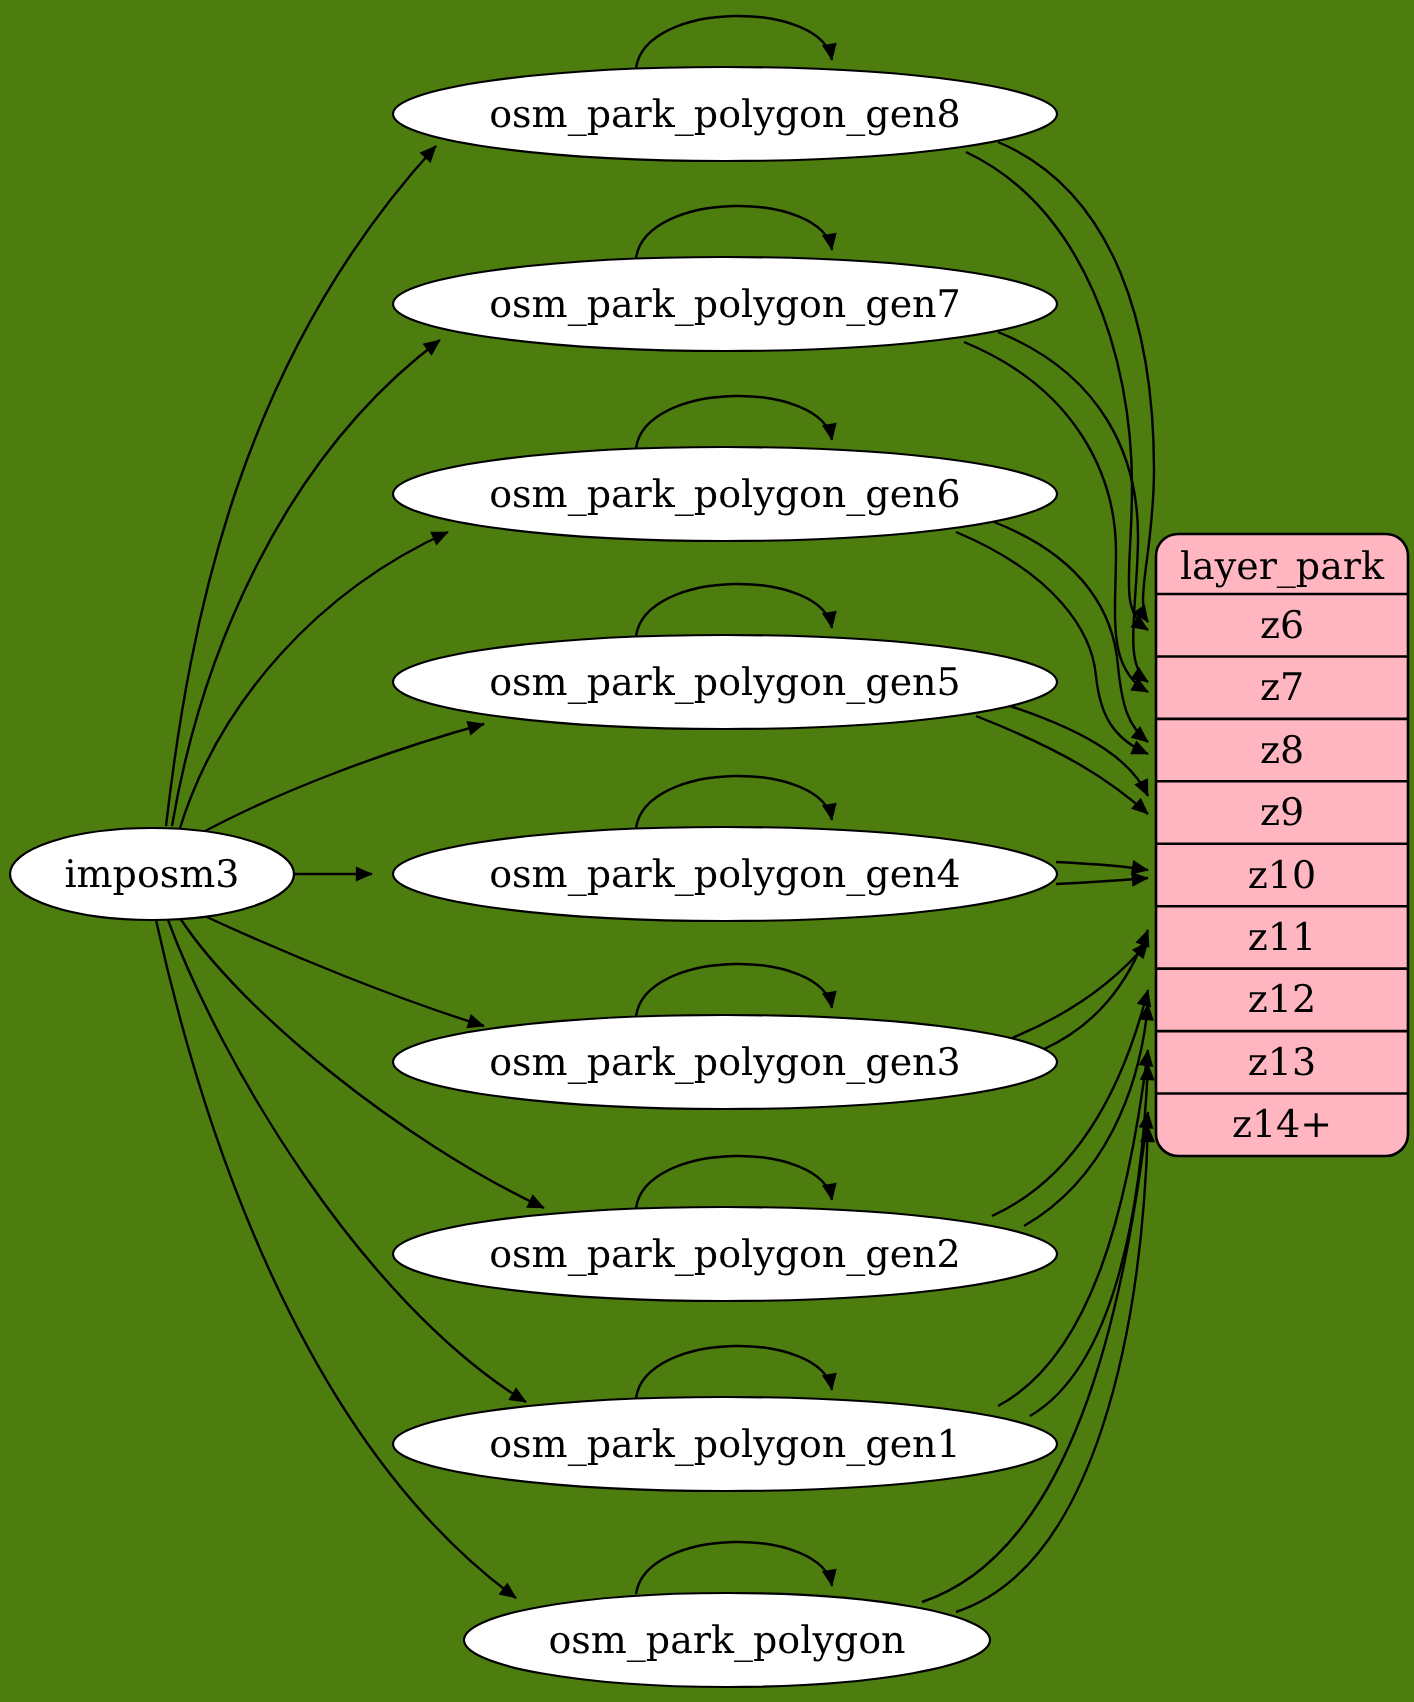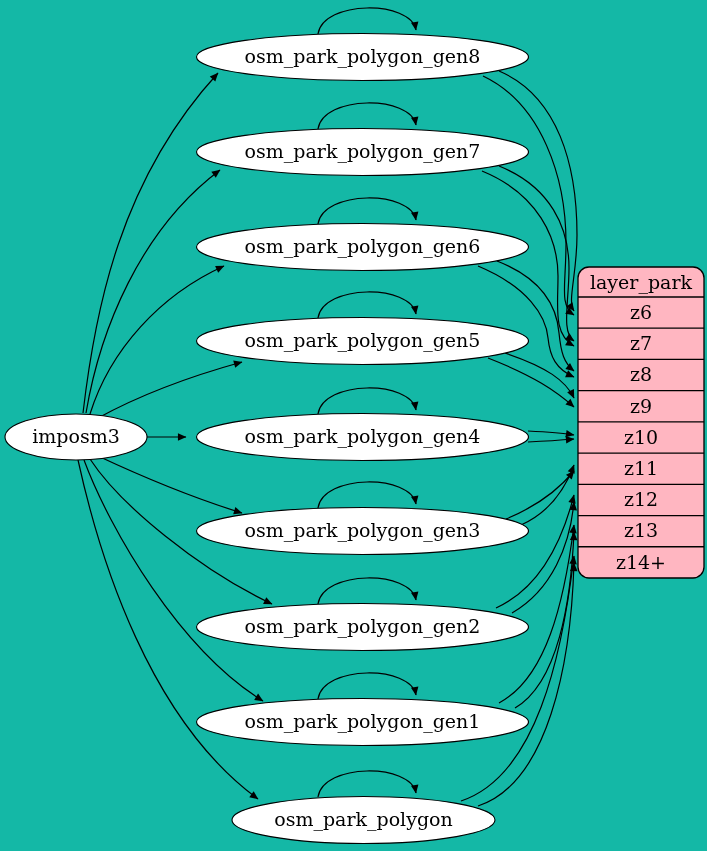--- a/index.html
+++ b/index.html
@@ -4,21 +4,21 @@
 <style>
   html, body {
     margin: 0;
     padding: 0;
     background: #ffffff;
   }
   .canvas {
     position: relative;
     width: 707px;
     height: 851px;
-    background: #14b8a6;
+    background: #4d7c0f;
     font-family: "DejaVu Serif", serif;
   }
   svg text {
     font-family: "DejaVu Serif", serif;
     fill: #000000;
   }
   .node-label { font-size: 19px; }
   .row-label  { font-size: 19px; }
 </style>
 </head>

